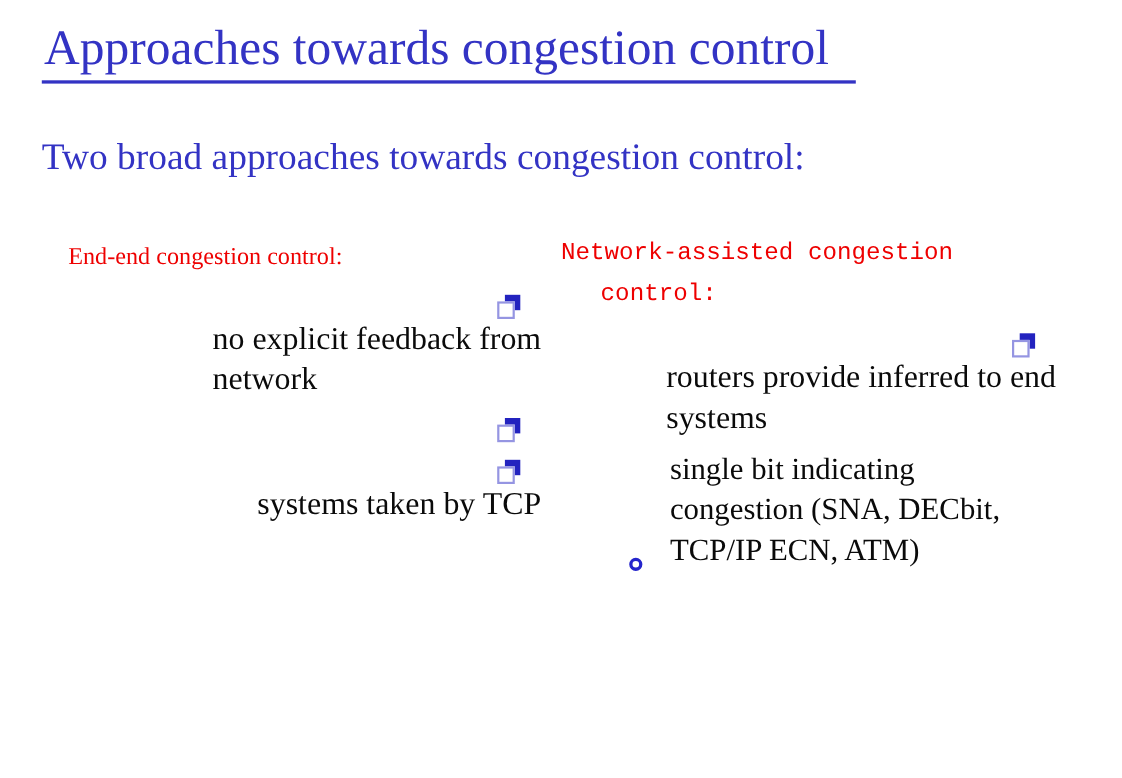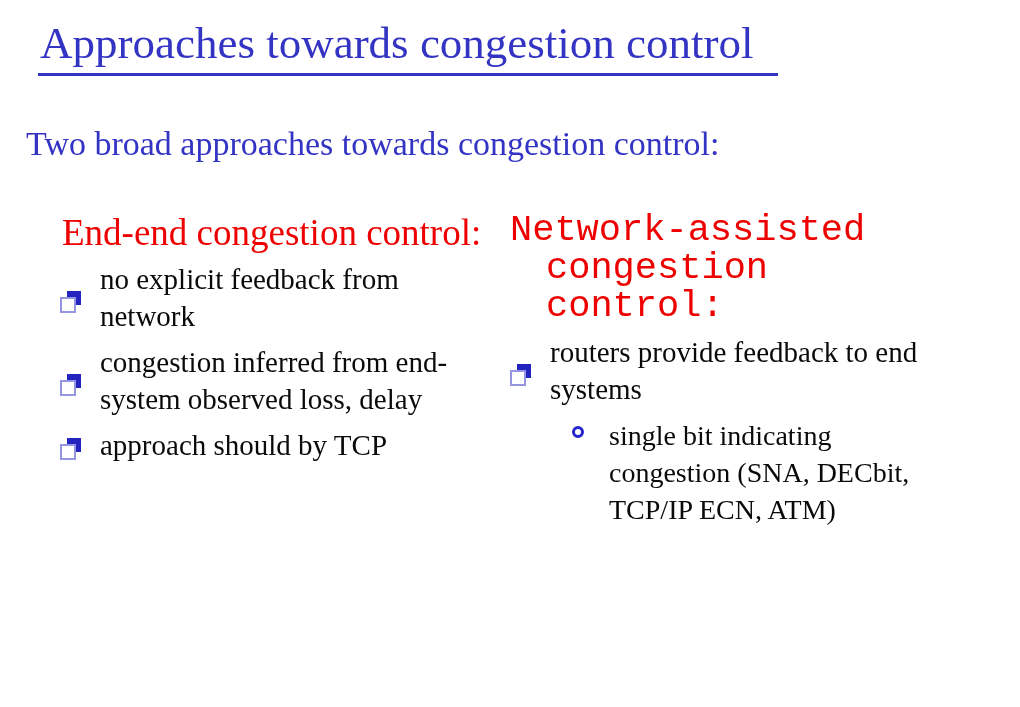--- a/index.html
+++ b/index.html
@@ -24,53 +24,53 @@
     display:inline-block;
     font-size:45px;line-height:1.15;
     color:var(--blue);
     border-bottom:3px solid var(--blue);
     padding:0 24px 3px 2px;
     text-align:right;
   }
 
   
   .intro{
-    position:absolute;left:26px;top:124px;
+    position:absolute;left:38px;top:124px;
     font-size:34px;line-height:40px;color:var(--blue);
   }
 
   
   .col{position:absolute;}
   .col-left{left:60px;top:214px;width:432px;}
   .col-right{left:510px;top:211px;width:450px;}
 
   .col-heading{
-    font-size:37px;line-height:38px;color:var(--red);
+    font-size:22px;line-height:38px;color:var(--red);
     margin:0 0 9px 2px;
     white-space:pre-line;
   }
   .col-right .col-heading{
     padding-left:36px;text-indent:-36px;margin-left:0;font-family:Liberation Mono, monospace;
   }
 
   
-  .bullet-row{display:flex;align-items:center;margin-bottom:9px;}
+  .bullet-row{display:flex;align-items:flex-end;margin-bottom:9px;flex-direction:column;}
   .glyph-col{width:40px;flex:none;}
   .bullet-text{
     font-size:29px;line-height:37px;color:var(--black);
     white-space:pre-line;
   }
 
   
   .sq{position:relative;width:22px;height:22px;margin-top:7px;display:block;}
   .sq .shadow{position:absolute;left:7px;top:0;width:14px;height:14px;background:var(--bullet-blue);}
   .sq .face{position:absolute;left:0;top:6px;width:16px;height:16px;background:#ffffff;border:2px solid var(--bullet-border);}
 
   
-  .sub-row{display:flex;align-items:flex-start;margin-left:62px;margin-bottom:7px;}
+  .sub-row{display:flex;align-items:flex-end;margin-left:62px;margin-bottom:7px;}
   .sub-glyph-col{width:37px;flex:none;}
   .circ{display:block;width:12px;height:12px;border:3px solid #2525cc;border-radius:50%;background:#fff;margin-top:9px;}
   .sub-text{
     font-size:28px;line-height:37px;color:var(--black);
     white-space:pre-line;
   }
 </style>
 </head>
 <body>
 
@@ -94,47 +94,45 @@
 network</span>
   </div>
 
   <div class="bullet-row">
     <span class="glyph-col">
         <span class="sq">
           <span class="shadow"></span>
           <span class="face"></span>
         </span>
       </span>
-    <span class="bullet-text">congestion inferred from end-
-system observed loss, delay</span>
   </div>
 
   <div class="bullet-row">
     <span class="glyph-col">
         <span class="sq">
           <span class="shadow"></span>
           <span class="face"></span>
         </span>
       </span>
-    <span class="bullet-text">approach should by TCP</span>
+    <span class="bullet-text">systems taken by TCP</span>
   </div>
 </div>
 
 <div class="col col-right">
   <div class="col-heading">Network-assisted congestion
 control:</div>
 
   <div class="bullet-row">
     <span class="glyph-col">
         <span class="sq">
           <span class="shadow"></span>
           <span class="face"></span>
         </span>
       </span>
-    <span class="bullet-text">routers provide feedback to end
+    <span class="bullet-text">routers provide inferred to end
 systems</span>
   </div>
 
   <div class="sub-row">
     <span class="sub-glyph-col">
         <span class="circ"></span>
       </span>
     <span class="sub-text">single bit indicating
 congestion (SNA, DECbit,
 TCP/IP ECN, ATM)</span>

